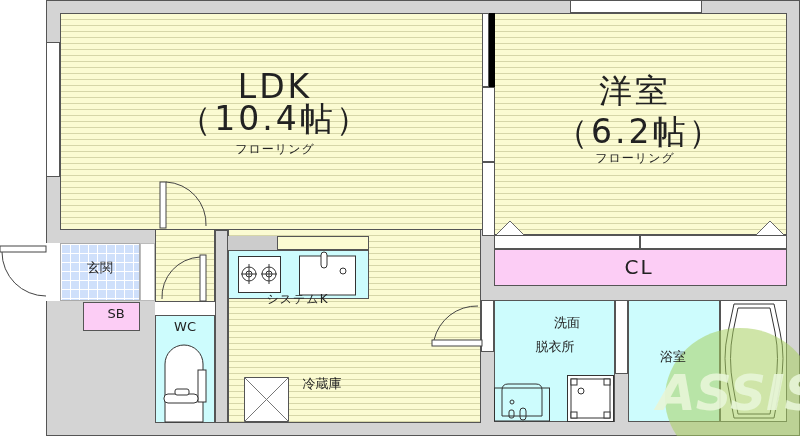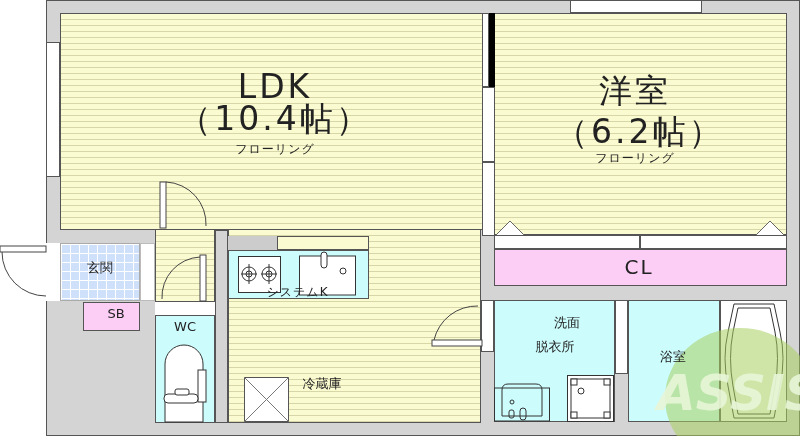--- a/index.html
+++ b/index.html
@@ -142,18 +142,18 @@
 <div class="lbl sm" style="left:175px;top:143px;width:200px;">フローリング</div>
 
 <div class="lbl big" style="left:580px;top:72px;width:110px;">洋室</div>
 <div class="lbl big" style="left:555px;top:113px;width:160px;">（6.2帖）</div>
 <div class="lbl sm" style="left:540px;top:152px;width:190px;">フローリング</div>
 
 <div class="lbl mid" style="left:594px;top:256px;width:90px;text-align:center;">CL</div>
 <div class="lbl xs" style="left:70px;top:261px;width:60px;">玄関</div>
 <div class="lbl xs" style="left:83px;top:307px;width:66px;">SB</div>
 <div class="lbl xs" style="left:155px;top:320px;width:60px;">WC</div>
-<div class="lbl sm" style="left:235px;top:286px;width:125px;">システムK</div>
+<div class="lbl sm" style="left:235px;top:293px;width:125px;">システムK</div>
 <div class="lbl xs" style="left:292px;top:377px;width:60px;">冷蔵庫</div>
 <div class="lbl xs" style="left:292px;top:400px;width:60px;margin-top:48px;">置場</div>
 <div class="lbl xs" style="left:532px;top:316px;width:70px;">洗面</div>
 <div class="lbl xs" style="left:515px;top:340px;width:80px;">脱衣所</div>
 <div class="lbl xs" style="left:638px;top:350px;width:70px;">浴室</div>
 
 </body></html>

